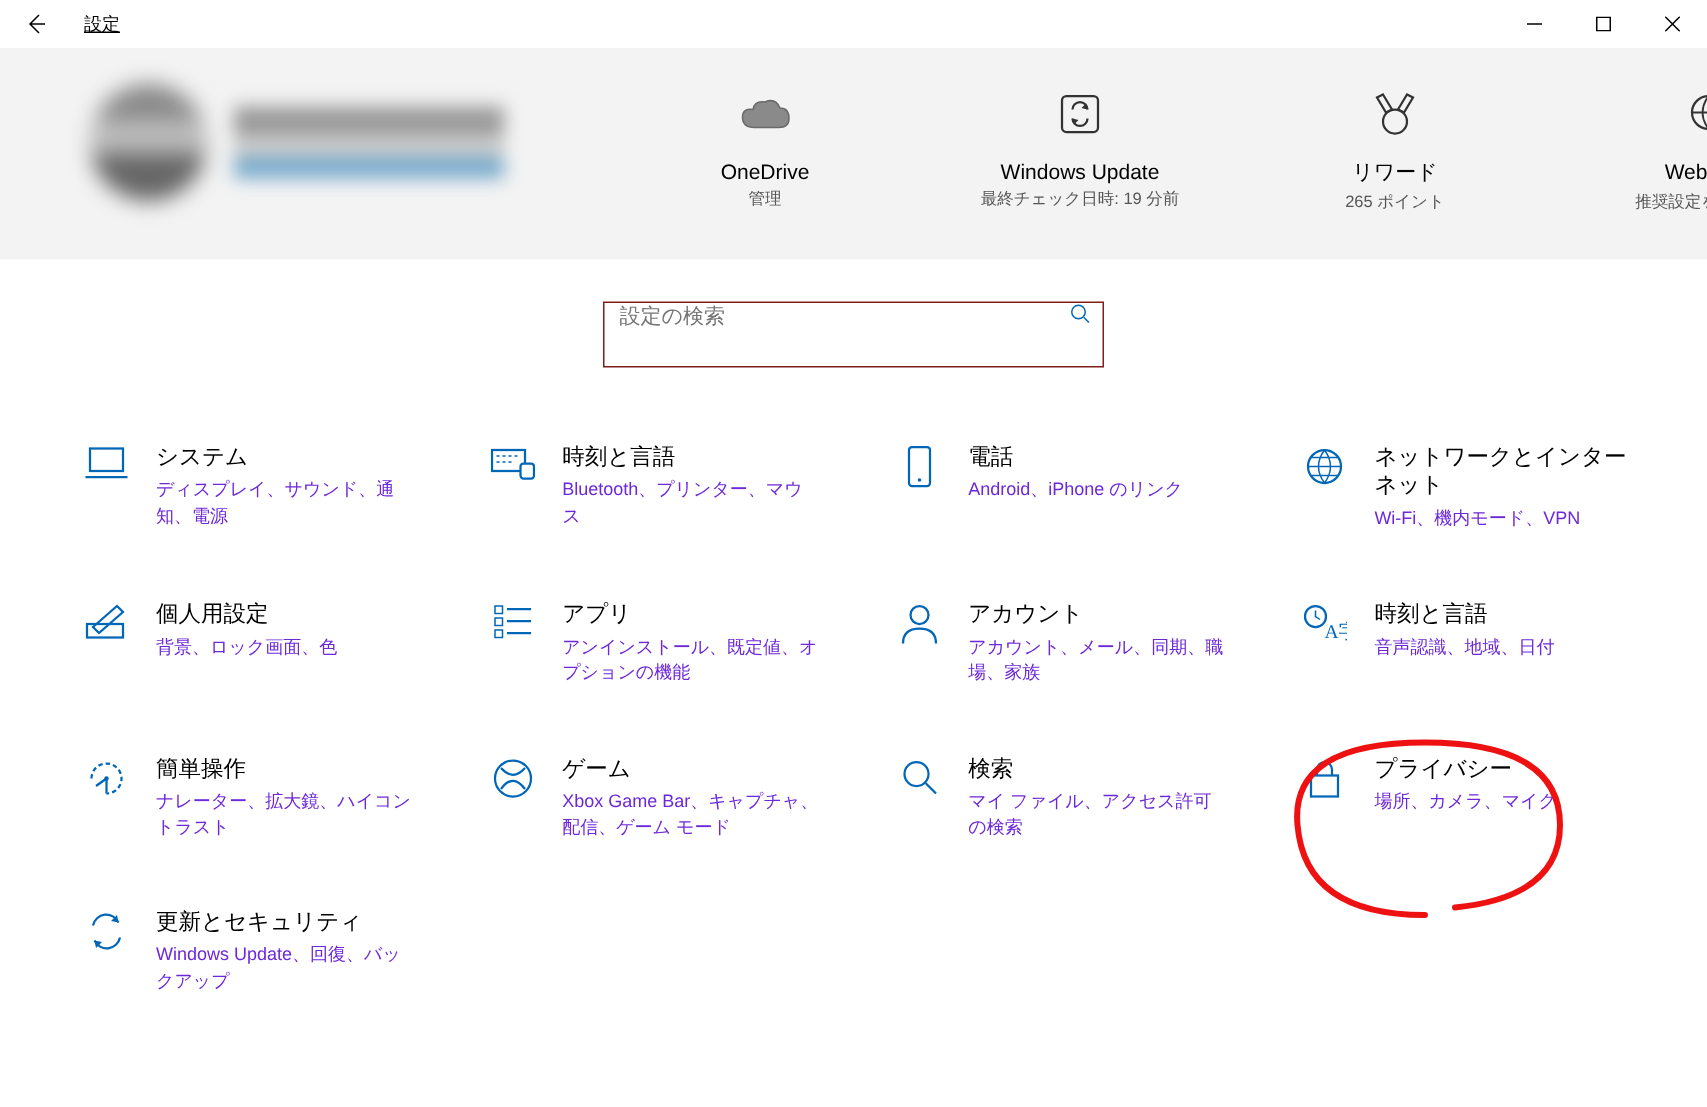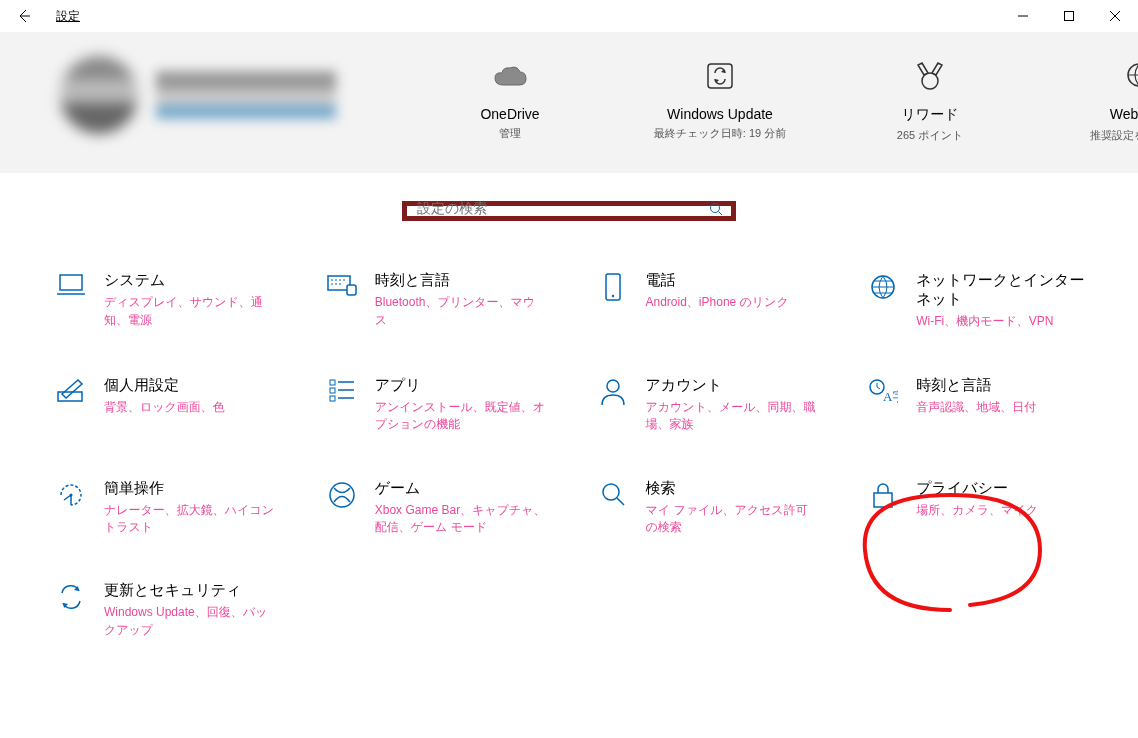--- a/index.html
+++ b/index.html
@@ -13,29 +13,29 @@
   .profile{display:flex;align-items:center;flex:0 0 340px;}
   .avatar{width:78px;height:78px;border-radius:50%;margin-right:18px;filter:blur(7px);background:
     linear-gradient(#888 30%,#bbb 30% 60%,#666 60%);}
   .pname{filter:blur(6px);width:180px;height:48px;background:linear-gradient(#999 40%,#ccc 40% 70%,#7ac 70%);}
   .tiles{display:flex;gap:70px;margin-left:40px;}
   .tile{width:140px;display:flex;flex-direction:column;align-items:center;text-align:center;}
   .tile .ticon{height:40px;display:flex;align-items:center;justify-content:center;margin-bottom:10px;}
   .tile .tlabel{font-size:14px;margin-bottom:4px;}
   .tile .tdesc{font-size:11px;color:#555;line-height:1.4;}
   .searchwrap{display:flex;justify-content:center;margin-top:28px;}
-  .search{width:334px;height:20px;border:5px solid #7f1d1d;display:flex;align-items:flex-end;box-sizing:border-box;}
+  .search{width:334px;height:44px;border:1px solid #7f1d1d;display:flex;align-items:flex-start;box-sizing:border-box;}
   .search input{flex:1;border:none;outline:none;font-size:14px;padding:0 10px;background:transparent;font-family:inherit;}
   .search .sicon{width:30px;display:flex;align-items:center;justify-content:center;}
   .grid{padding:50px 50px 0 50px;display:grid;grid-template-columns:repeat(4,1fr);column-gap:0;row-gap:50px;gap:45px;}
   .cat{display:flex;align-items:flex-start;cursor:default;}
   .cicon{width:42px;flex:0 0 42px;display:flex;justify-content:center;color:#0067b8;padding-top:2px;}
   .ctext{padding-left:12px;max-width:180px;}
   .clabel{font-size:15px;margin-bottom:4px;}
-  .cdesc{font-size:12px;color:#ec4899;line-height:1.45;}
+  .cdesc{font-size:12px;color:#6d28d9;line-height:1.45;}
   .annot{position:absolute;pointer-events:none;}
   svg{display:block;}
 </style>
 </head>
 <body>
 
 <div class="window">
 
   <div class="titlebar">
     <div class="back">

